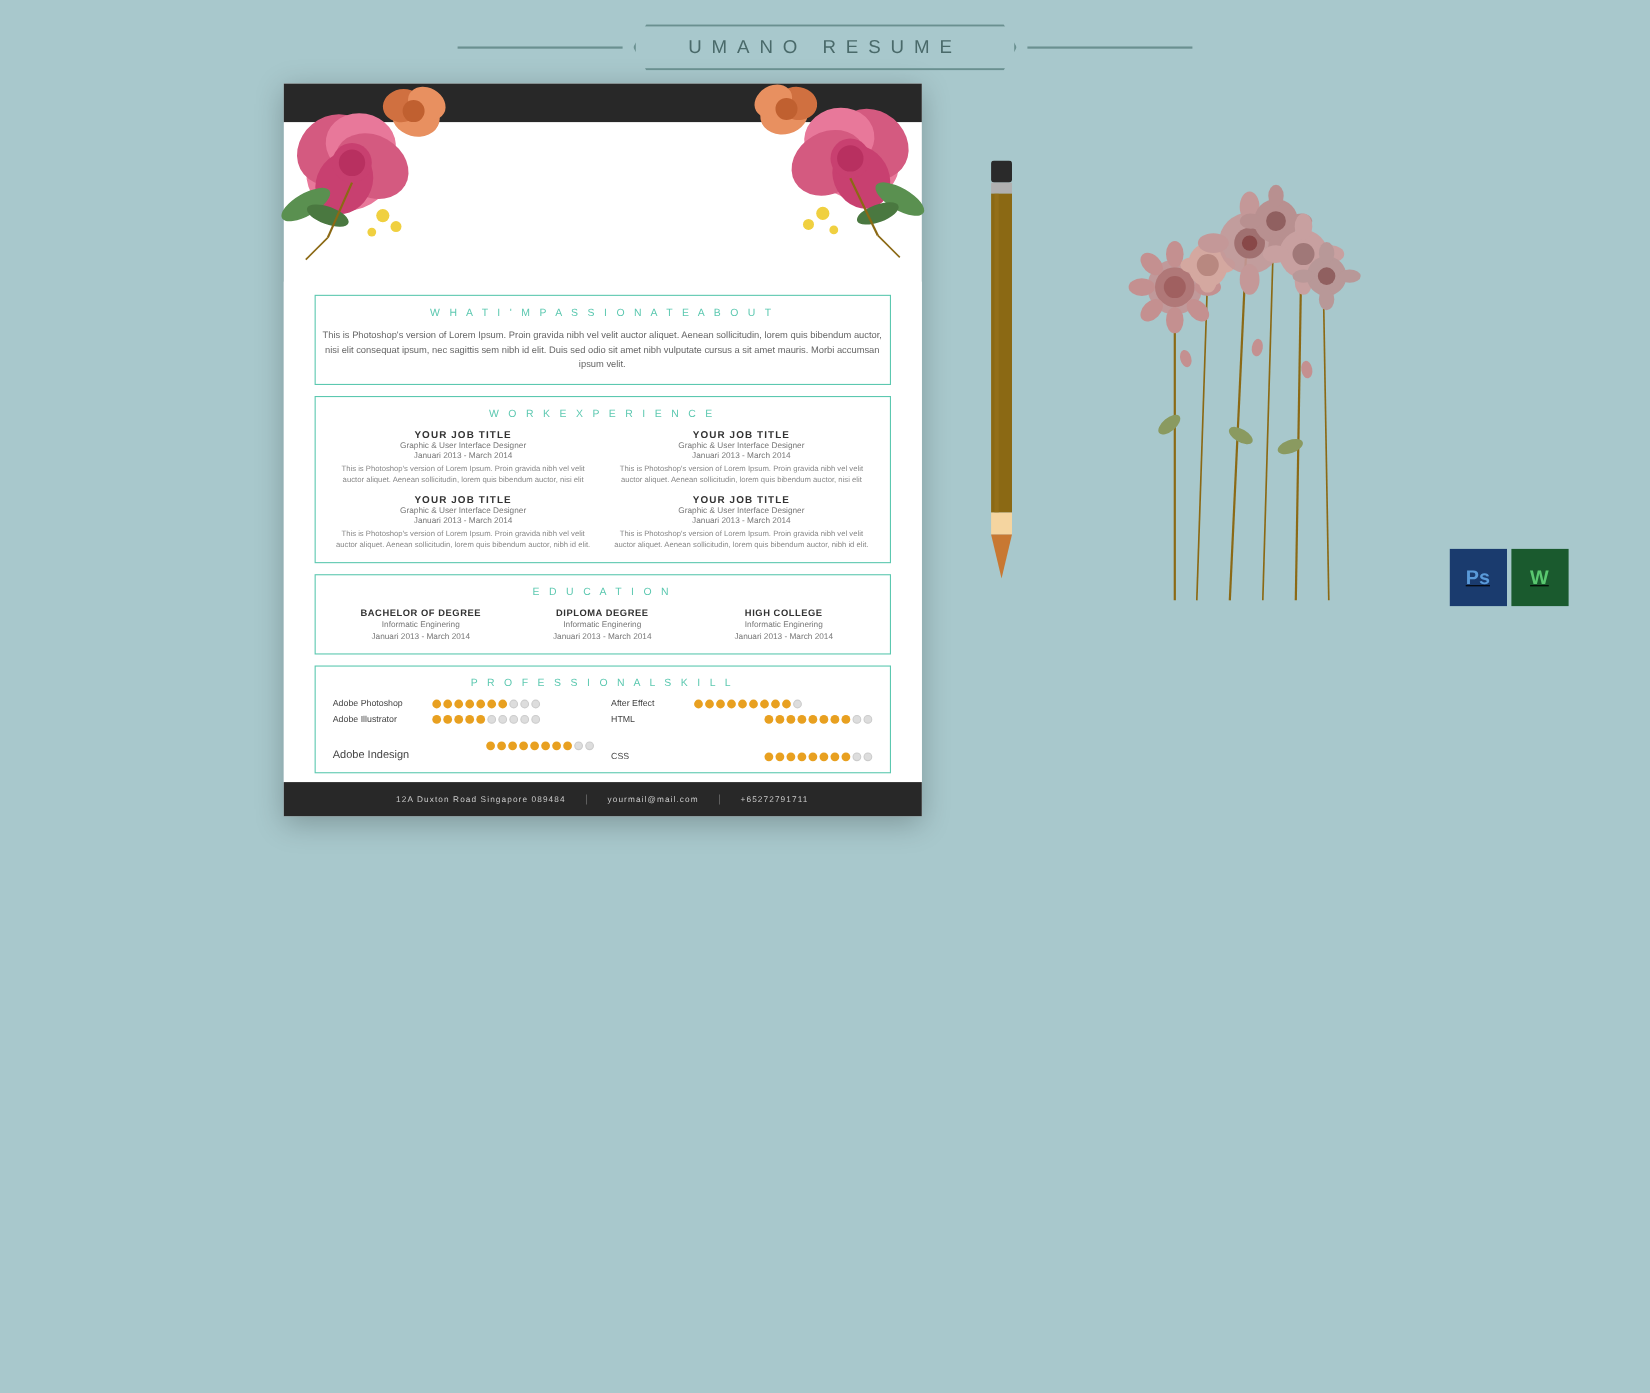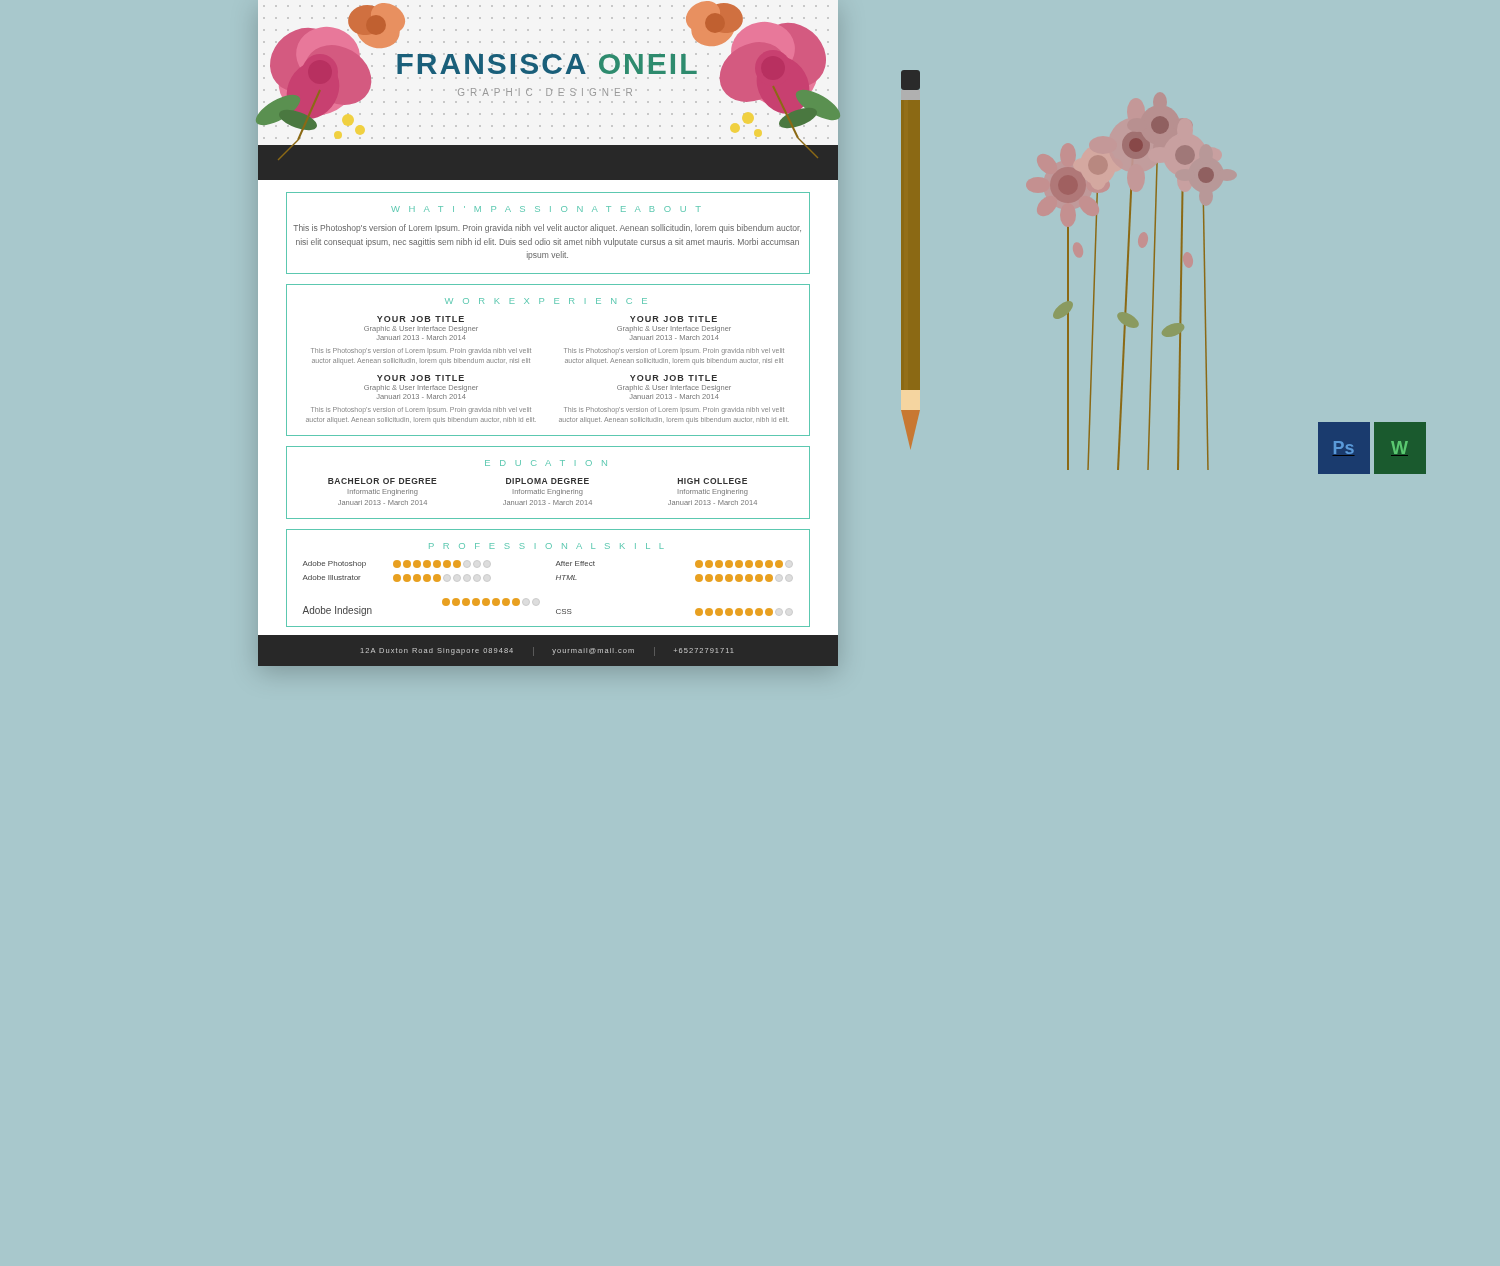--- a/index.html
+++ b/index.html
@@ -10,33 +10,36 @@
       height: 1266px;
       overflow: hidden;
       position: relative;
     }
   </style>
 </head>
 <body>
 
 <div style="width:1500px; height:1266px; background-color:#a8c8cc; position:relative; overflow:hidden;">
 
+  <div style="text-align:center; padding: 22px 0 12px; position:relative;">
+    <div style="position:relative; display:inline-block;">
+      <div style="position:absolute; left:-160px; top:50%; transform:translateY(-50%); width:150px; height:1.5px; background:#6a9090;"></div>
+      <div style="display:inline-block; border:2px solid #6a9090; padding:9px 48px; letter-spacing:9px; font-size:17px; color:#4a6a6a; font-family:Arial,sans-serif; font-weight:300; clip-path:polygon(12px 0%, calc(100% - 12px) 0%, 100% 50%, calc(100% - 12px) 100%, 12px 100%, 0% 50%);">
+        <span>UMANO  RESUME</span>
+      </div>
+      <div style="position:absolute; right:-160px; top:50%; transform:translateY(-50%); width:150px; height:1.5px; background:#6a9090;"></div>
+    </div>
+  </div>
 
   <div style="display:flex; justify-content:center; align-items:flex-start; padding:0 60px; gap:25px;">
 
     <div style="width:580px; background:white; box-shadow:0 6px 25px rgba(0,0,0,0.25); flex-shrink:0;">
 
       <div style="position:relative; height:180px; overflow:visible;">
 
-        <div style="width:100%; height:145px; background-color:#f5f5f5; background-image:radial-gradient(circle, #c8c8c8 1px, transparent 1px); background-size:12px 12px; display:flex; flex-direction:column; align-items:center; justify-content:center;">
-          <div style="font-size:30px; font-weight:900; color:#1a5f7a; letter-spacing:2px; font-family:Arial Black, sans-serif; text-align:center;">
-            <span>FRANSISCA</span> <span style="color:#2e8b6e;">ONEIL</span>
-          </div>
-          <div style="font-size:10px; letter-spacing:5px; color:#999; margin-top:6px; font-family:Arial,sans-serif;">GRAPHIC  DESIGNER</div>
-        </div>
 
         <div style="width:100%; height:35px; background:#282828;"></div>
 
         <div style="position:absolute; left:-10px; top:-10px; width:175px; height:200px; z-index:10;">
           <svg viewBox="0 0 175 200" width="175" height="200">
 
             <ellipse cx="70" cy="90" rx="40" ry="35" fill="#e8789a" transform="rotate(-20 70 90)"></ellipse>
             <ellipse cx="55" cy="70" rx="35" ry="30" fill="#d45a80" transform="rotate(-40 55 70)"></ellipse>
             <ellipse cx="80" cy="65" rx="32" ry="28" fill="#e8789a" transform="rotate(10 80 65)"></ellipse>
             <ellipse cx="90" cy="85" rx="35" ry="28" fill="#d45a80" transform="rotate(30 90 85)"></ellipse>
@@ -164,21 +167,21 @@
                 <span style="width:8px;height:8px;border-radius:50%;background:#e8a020;display:inline-block;"></span>
                 <span style="width:8px;height:8px;border-radius:50%;background:#e8a020;display:inline-block;"></span>
                 <span style="width:8px;height:8px;border-radius:50%;background:#e8a020;display:inline-block;"></span>
                 <span style="width:8px;height:8px;border-radius:50%;background:#e8a020;display:inline-block;"></span>
                 <span style="width:8px;height:8px;border-radius:50%;background:#ddd;border:1px solid #ccc;display:inline-block;"></span>
                 <span style="width:8px;height:8px;border-radius:50%;background:#ddd;border:1px solid #ccc;display:inline-block;"></span>
                 <span style="width:8px;height:8px;border-radius:50%;background:#ddd;border:1px solid #ccc;display:inline-block;"></span>
               </div>
             </div>
 
-            <div style="display:flex; align-items:center; justify-content:space-between;">
+            <div style="display:flex; align-items:center; justify-content:flex-start;">
               <span style="font-size:8px; color:#444; font-family:Arial,sans-serif; width:75px;">After Effect</span>
               <div style="display:flex; gap:2px;">
                 <span style="width:8px;height:8px;border-radius:50%;background:#e8a020;display:inline-block;"></span>
                 <span style="width:8px;height:8px;border-radius:50%;background:#e8a020;display:inline-block;"></span>
                 <span style="width:8px;height:8px;border-radius:50%;background:#e8a020;display:inline-block;"></span>
                 <span style="width:8px;height:8px;border-radius:50%;background:#e8a020;display:inline-block;"></span>
                 <span style="width:8px;height:8px;border-radius:50%;background:#e8a020;display:inline-block;"></span>
                 <span style="width:8px;height:8px;border-radius:50%;background:#e8a020;display:inline-block;"></span>
                 <span style="width:8px;height:8px;border-radius:50%;background:#e8a020;display:inline-block;"></span>
                 <span style="width:8px;height:8px;border-radius:50%;background:#e8a020;display:inline-block;"></span>
@@ -197,21 +200,21 @@
                 <span style="width:8px;height:8px;border-radius:50%;background:#e8a020;display:inline-block;"></span>
                 <span style="width:8px;height:8px;border-radius:50%;background:#ddd;border:1px solid #ccc;display:inline-block;"></span>
                 <span style="width:8px;height:8px;border-radius:50%;background:#ddd;border:1px solid #ccc;display:inline-block;"></span>
                 <span style="width:8px;height:8px;border-radius:50%;background:#ddd;border:1px solid #ccc;display:inline-block;"></span>
                 <span style="width:8px;height:8px;border-radius:50%;background:#ddd;border:1px solid #ccc;display:inline-block;"></span>
                 <span style="width:8px;height:8px;border-radius:50%;background:#ddd;border:1px solid #ccc;display:inline-block;"></span>
               </div>
             </div>
 
             <div style="display:flex; align-items:center; justify-content:space-between;">
-              <span style="font-size:8px; color:#444; font-family:Arial,sans-serif; width:75px;font-style:italic;">HTML</span>
+              <span style="font-size:8px; color:#444; font-family:Arial,sans-serif; width:75px;">HTML</span>
               <div style="display:flex; gap:2px;">
                 <span style="width:8px;height:8px;border-radius:50%;background:#e8a020;display:inline-block;"></span>
                 <span style="width:8px;height:8px;border-radius:50%;background:#e8a020;display:inline-block;"></span>
                 <span style="width:8px;height:8px;border-radius:50%;background:#e8a020;display:inline-block;"></span>
                 <span style="width:8px;height:8px;border-radius:50%;background:#e8a020;display:inline-block;"></span>
                 <span style="width:8px;height:8px;border-radius:50%;background:#e8a020;display:inline-block;"></span>
                 <span style="width:8px;height:8px;border-radius:50%;background:#e8a020;display:inline-block;"></span>
                 <span style="width:8px;height:8px;border-radius:50%;background:#e8a020;display:inline-block;"></span>
                 <span style="width:8px;height:8px;border-radius:50%;background:#e8a020;display:inline-block;"></span>
                 <span style="width:8px;height:8px;border-radius:50%;background:#ddd;border:1px solid #ccc;display:inline-block;"></span>

